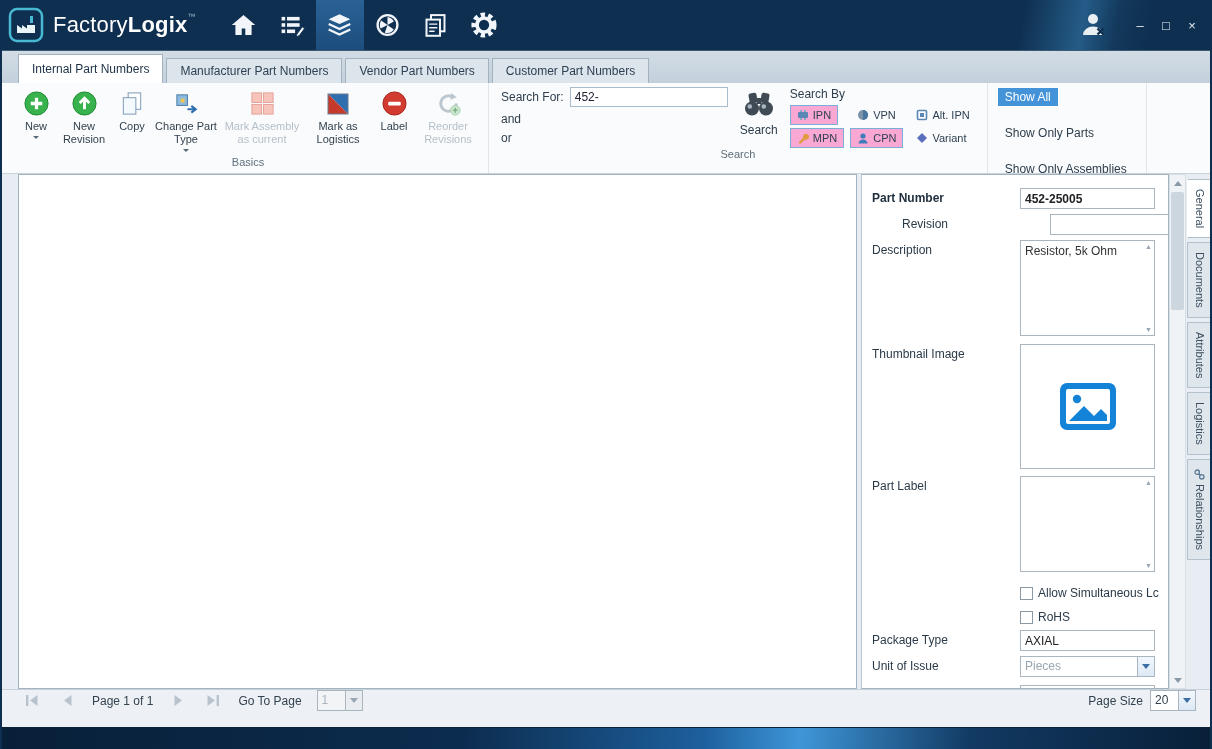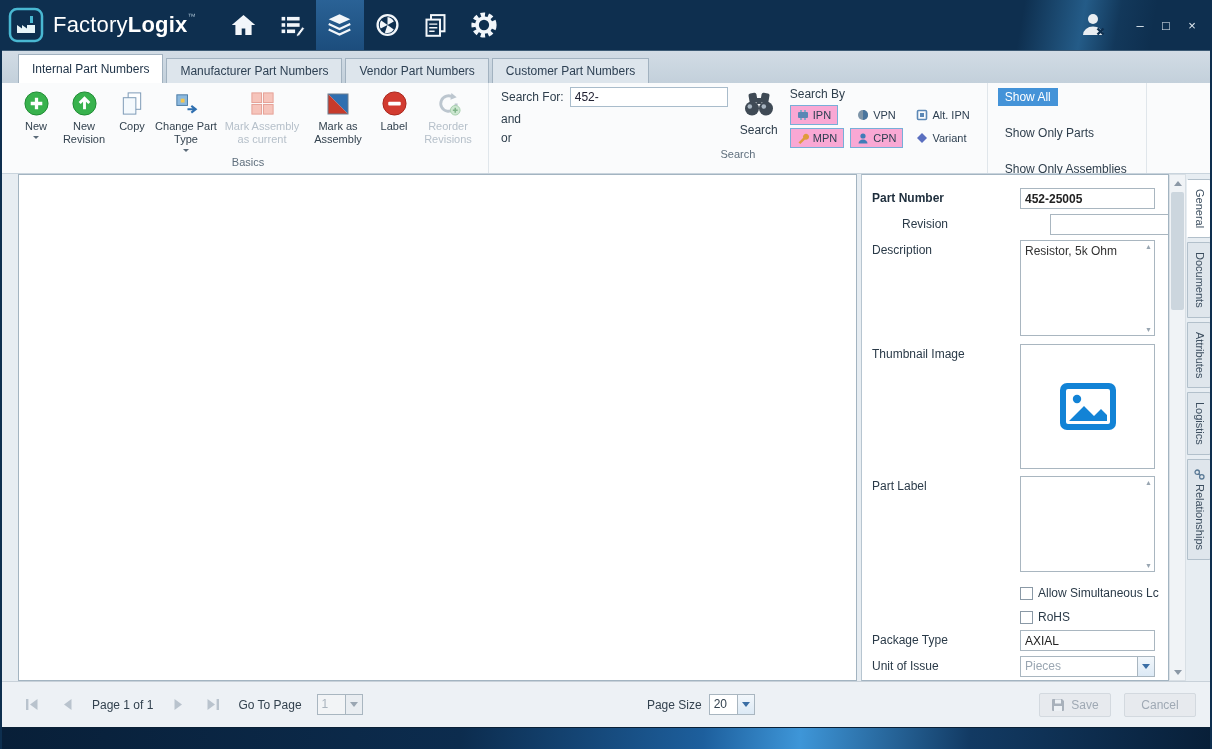--- a/index.html
+++ b/index.html
@@ -87,21 +87,21 @@
   .tri-up-s{width:0;height:0;border:4px solid transparent;border-bottom:5px solid #8b98a6;margin-bottom:4px;}
   .tri-dn-s{width:0;height:0;border:4px solid transparent;border-top:5px solid #8b98a6;margin-top:4px;}
   .vthumb{width:13px;height:118px;background:#ccd6de;border-radius:2px;margin-top:2px;cursor:grab;}
   .vspace{flex:1;}
 
   .side-tabs{width:26px;display:flex;flex-direction:column;gap:4px;padding:5px 0 0 1px;flex-shrink:0;}
   .side-tab{writing-mode:vertical-rl;text-orientation:mixed;background:#dfe6ec;border:1px solid #b2c0cb;color:#3c4e5f;font-size:11px;padding:9px 3px;cursor:pointer;display:flex;align-items:center;gap:4px;border-radius:0 3px 3px 0;}
   .side-tab.active{background:#ffffff;border-left-color:#ffffff;}
 
   
-  .statusbar{height:46px;background:#edf1f5;border-top:1px solid #c8d1d9;display:flex;align-items:center;padding:0 16px 0 22px;flex-shrink:0;font-size:12px;color:#33424f;}
+  .statusbar{height:38px;background:#edf1f5;border-top:1px solid #c8d1d9;display:flex;align-items:flex-start;padding:0 16px 0 22px;flex-shrink:0;font-size:12px;color:#33424f;}
   .sb-left{display:flex;align-items:center;gap:15px;}
   .sb-mid{margin-left:auto;display:flex;align-items:center;gap:7px;}
   .sb-right{margin-left:auto;display:flex;align-items:center;gap:13px;}
   .pgbtn{display:flex;align-items:center;justify-content:center;width:20px;height:18px;cursor:pointer;}
   .sb-combo{width:46px;height:21px;}
   .btn{height:24px;min-width:72px;display:flex;align-items:center;justify-content:center;gap:6px;background:#e7eaee;border:1px solid #d3d9df;color:#9fa9b4;font-size:12px;border-radius:2px;cursor:default;}
 
   .bottom-strip{height:22px;flex-shrink:0;border-top:1px solid #0a2137;
     background:linear-gradient(94deg,#081f38 0%,#0c2c4e 38%,#1d5f9d 58%,#3e96d8 66%,#123a63 80%,#081f38 100%);}
   .edge-l,.edge-r{position:absolute;top:0;bottom:0;width:2px;background:#0e2f4f;z-index:5;}
@@ -247,21 +247,21 @@
           <span>Mark Assembly as current</span>
         </div>
         <div class="rbtn w64">
           <span class="ric">
             <svg width="26" height="26" viewBox="0 0 26 26">
               <path d="M3 3 h20 v20 Z" fill="#2f6fb0"></path>
               <path d="M3 3 v20 h20 Z" fill="#c63a2b"></path>
               <rect x="3" y="3" width="20" height="20" fill="none" stroke="#6b7f91"></rect>
             </svg>
           </span>
-          <span>Mark as Assembly</span>
+          <span>Mark as Logistics</span>
         </div>
         <div class="rbtn w40">
           <span class="ric">
             <svg width="27" height="27" viewBox="0 0 28 28">
                 <circle cx="14" cy="14" r="12" fill="#d23b30" stroke="#a8261d"></circle>
                 <rect x="7.5" y="12.2" width="13" height="3.8" rx="1" fill="#fff"></rect>
               </svg>
           </span>
           <span>Label</span>
         </div>
@@ -507,29 +507,16 @@
     <div class="sb-mid">
       <span>Page Size</span>
       <div class="combo sb-combo">
         <span class="combo-text">20</span>
         <span class="combo-btn">
             <span class="tri-dn"></span>
           </span>
       </div>
     </div>
 
-    <div class="sb-right">
-      <div class="btn">
-        <svg width="14" height="14" viewBox="0 0 14 14">
-          <path d="M1 2 a1 1 0 0 1 1 -1 h9 l2 2 v9 a1 1 0 0 1 -1 1 h-10 a1 1 0 0 1 -1 -1 Z" fill="#a8b1bb"></path>
-          <rect x="4" y="1.5" width="6" height="4" fill="#edf1f5"></rect>
-          <rect x="3" y="8" width="8" height="5" fill="#edf1f5"></rect>
-        </svg>
-        <span>Save</span>
-      </div>
-      <div class="btn">
-        <span>Cancel</span>
-      </div>
-    </div>
   </div>
 
   <div class="bottom-strip"></div>
 </div>
 
 </body></html>

